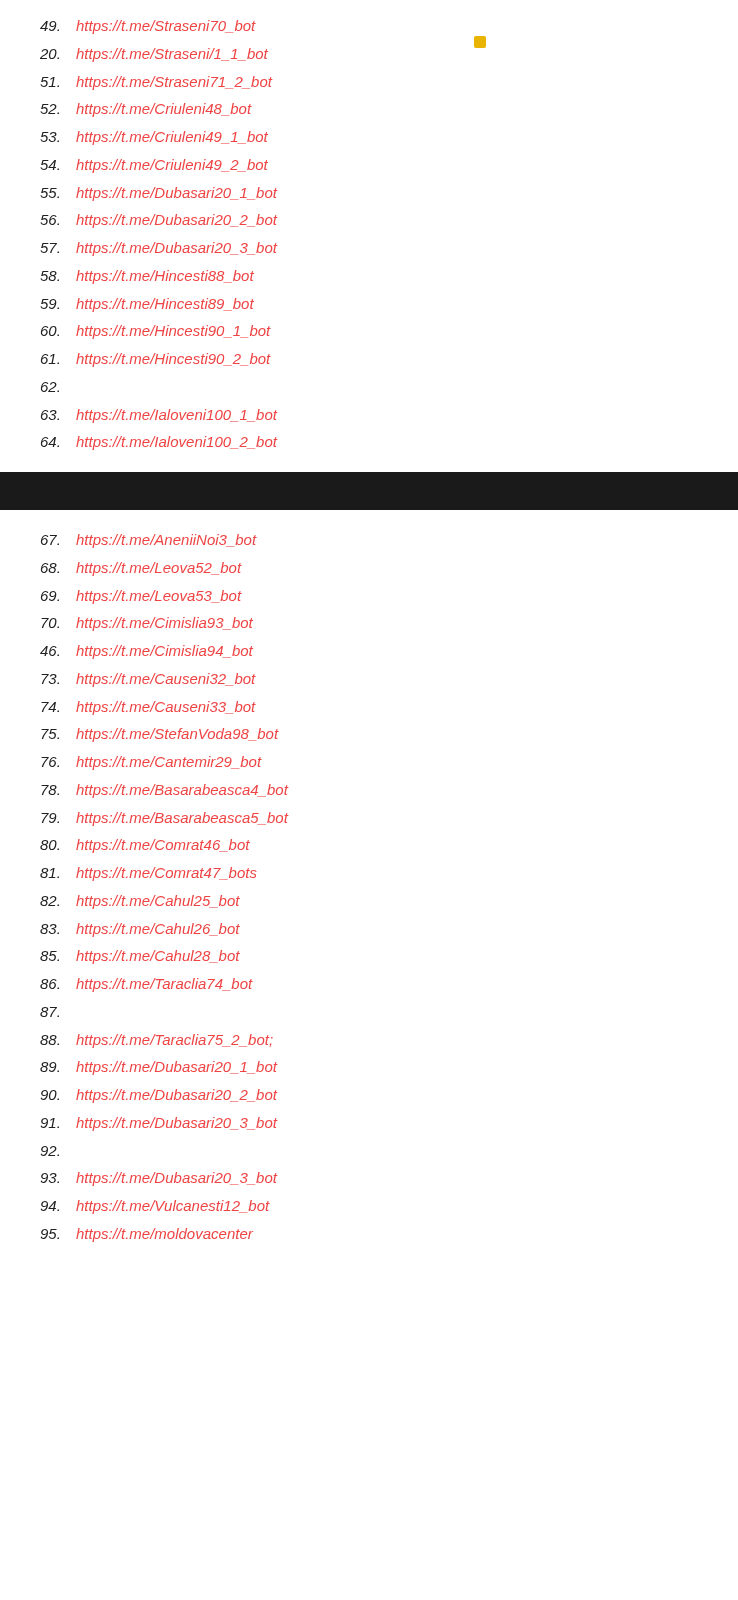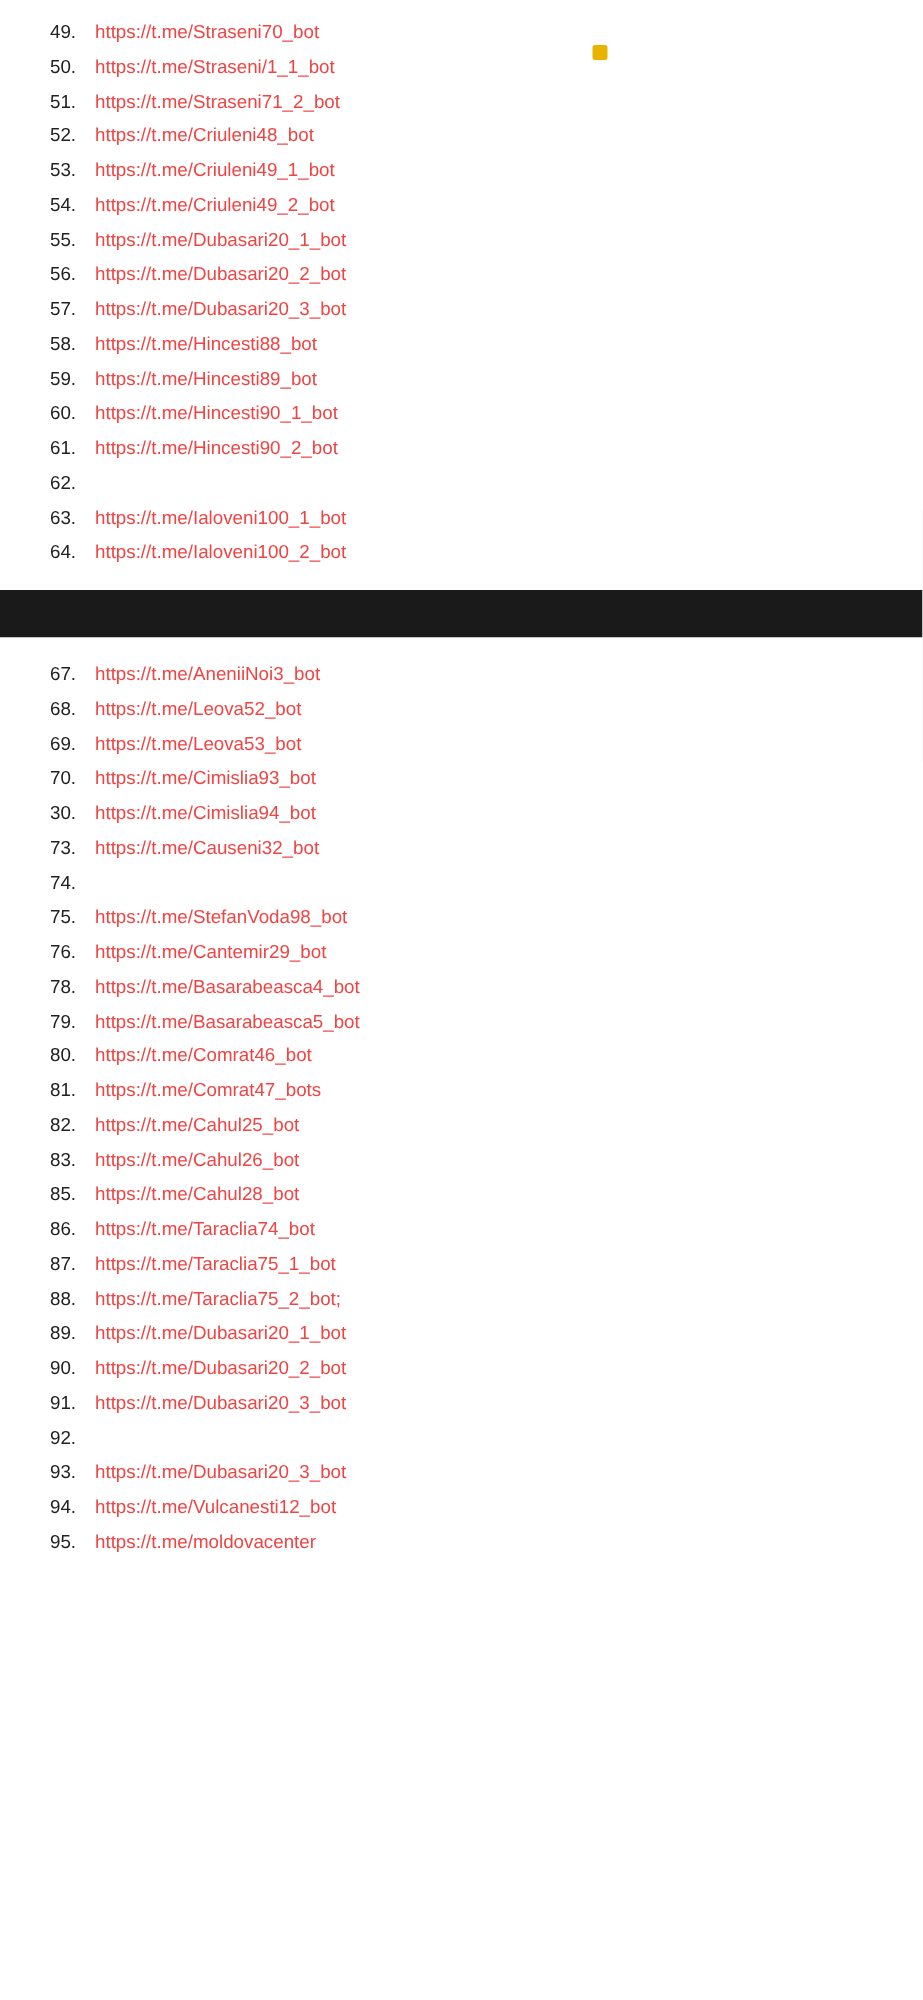--- a/index.html
+++ b/index.html
@@ -41,20 +41,21 @@
       padding: 16px 20px 16px 40px;
       min-height: 1100px;
     }
 
     .list-item {
       line-height: 1.85;
       font-size: 15px;
       color: #222;
       display: flex;
       align-items: flex-start;
+      font-style: italic;
     }
 
     .list-item .num {
       min-width: 36px;
       display: inline-block;
       color: #222;
     }
 
     .list-item a, .list-item .link {
       color: #ef4444;
@@ -76,21 +77,21 @@
 
 <div class="page-wrapper">
 
   <div class="section-top">
     <div id="top-list">
         <div class="list-item">
           <span class="num">49.</span>
           <span class="link">https://t.me/Straseni70_bot</span>
         </div>
         <div class="list-item">
-          <span class="num">50.</span>
+          <span class="num">20.</span>
           <span class="link">https://t.me/Straseni/1_1_bot</span>
         </div>
         <div class="list-item">
           <span class="num">51.</span>
           <span class="link">https://t.me/Straseni71_2_bot</span>
         </div>
         <div class="list-item">
           <span class="num">52.</span>
           <span class="link">https://t.me/Criuleni48_bot</span>
         </div>
@@ -160,29 +161,30 @@
         </div>
         <div class="list-item">
           <span class="num">69.</span>
           <span class="link">https://t.me/Leova53_bot</span>
         </div>
         <div class="list-item">
           <span class="num">70.</span>
           <span class="link">https://t.me/Cimislia93_bot</span>
         </div>
         <div class="list-item">
-          <span class="num">30.</span>
+          <span class="num">46.</span>
           <span class="link">https://t.me/Cimislia94_bot</span>
         </div>
         <div class="list-item">
           <span class="num">73.</span>
           <span class="link">https://t.me/Causeni32_bot</span>
         </div>
         <div class="list-item">
           <span class="num">74.</span>
+          <span class="link">https://t.me/Causeni33_bot</span>
         </div>
         <div class="list-item">
           <span class="num">75.</span>
           <span class="link">https://t.me/StefanVoda98_bot</span>
         </div>
         <div class="list-item">
           <span class="num">76.</span>
           <span class="link">https://t.me/Cantemir29_bot</span>
         </div>
         <div class="list-item">
@@ -212,21 +214,20 @@
         <div class="list-item">
           <span class="num">85.</span>
           <span class="link">https://t.me/Cahul28_bot</span>
         </div>
         <div class="list-item">
           <span class="num">86.</span>
           <span class="link">https://t.me/Taraclia74_bot</span>
         </div>
         <div class="list-item">
           <span class="num">87.</span>
-          <span class="link">https://t.me/Taraclia75_1_bot</span>
         </div>
         <div class="list-item">
           <span class="num">88.</span>
           <span class="link">https://t.me/Taraclia75_2_bot;</span>
         </div>
         <div class="list-item">
           <span class="num">89.</span>
           <span class="link">https://t.me/Dubasari20_1_bot</span>
         </div>
         <div class="list-item">

